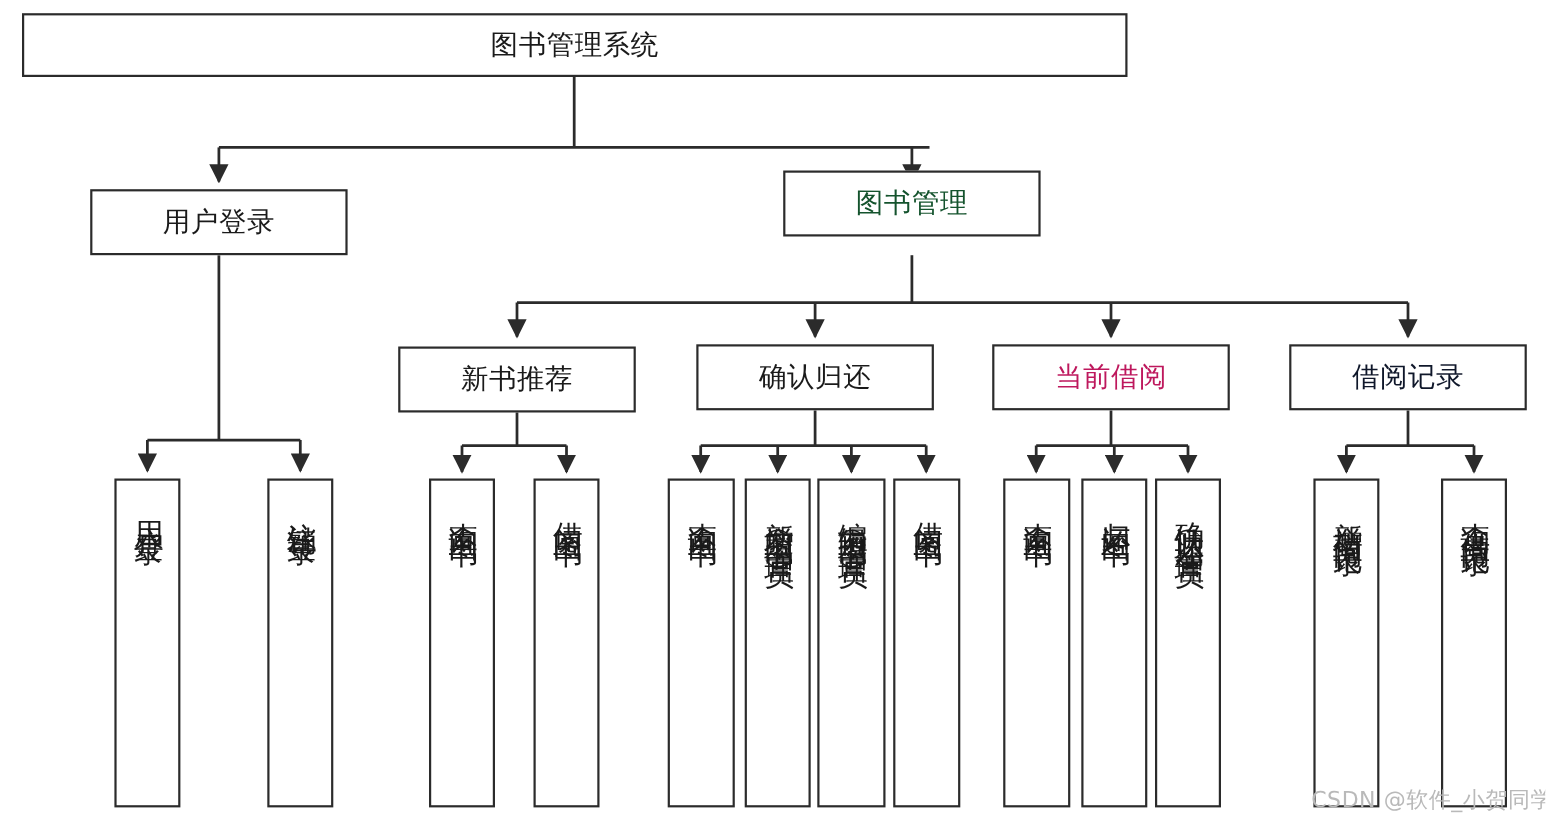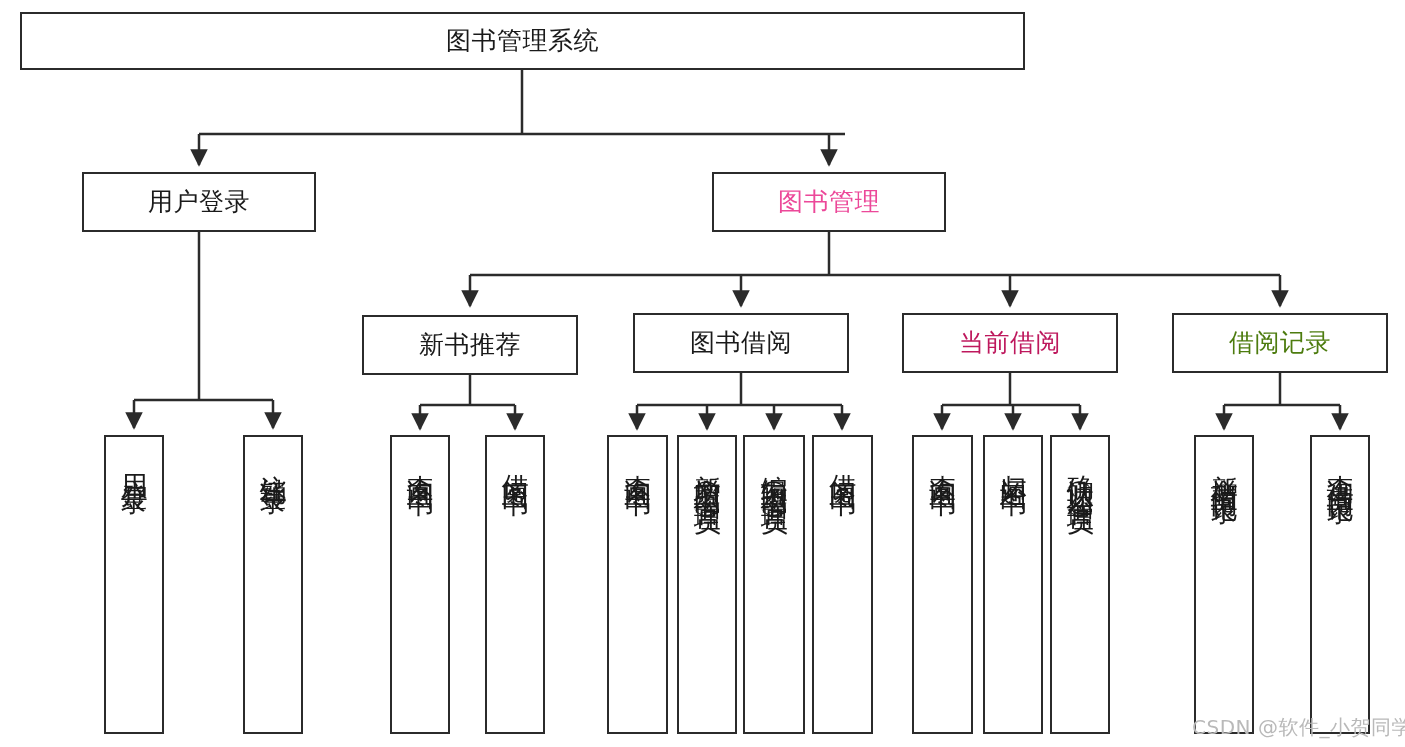--- a/index.html
+++ b/index.html
@@ -124,34 +124,34 @@
     </g>
   </svg>
 
   <div class="node horiz root" style="left: 20px; top: 12px; width: 1005px; height: 58px; border-color: rgb(43, 43, 43); background: rgb(255, 255, 255); color: rgb(26, 26, 26);">
     <span class="label">图书管理系统</span>
   </div>
 
   <div class="node horiz" style="left: 82px; top: 172px; width: 234px; height: 60px; border-color: rgb(43, 43, 43); background: rgb(255, 255, 255); color: rgb(26, 26, 26);">
     <span class="label">用户登录</span>
   </div>
-  <div class="node horiz" style="left: 712px; top: 172px; width: 234px; height: 60px; border-color: rgb(43, 43, 43); background: rgb(255, 255, 255); color: #ec4899;">
+  <div class="node horiz" style="left: 712px; top: 155px; width: 234px; height: 60px; border-color: rgb(43, 43, 43); background: rgb(255, 255, 255); color: #14532d;">
     <span class="label">图书管理</span>
   </div>
 
   <div class="node horiz" style="left: 362px; top: 315px; width: 216px; height: 60px; border-color: rgb(43, 43, 43); background: rgb(255, 255, 255); color: rgb(26, 26, 26);">
     <span class="label">新书推荐</span>
   </div>
   <div class="node horiz" style="left: 633px; top: 313px; width: 216px; height: 60px; border-color: rgb(43, 43, 43); background: rgb(255, 255, 255); color: rgb(26, 26, 26);">
-    <span class="label">图书借阅</span>
+    <span class="label">确认归还</span>
   </div>
   <div class="node horiz" style="left: 902px; top: 313px; width: 216px; height: 60px; border-color: rgb(43, 43, 43); background: rgb(255, 255, 255); color: #be185d;">
     <span class="label">当前借阅</span>
   </div>
-  <div class="node horiz" style="left: 1172px; top: 313px; width: 216px; height: 60px; border-color: rgb(43, 43, 43); background: rgb(255, 255, 255); color: #4d7c0f;">
+  <div class="node horiz" style="left: 1172px; top: 313px; width: 216px; height: 60px; border-color: rgb(43, 43, 43); background: rgb(255, 255, 255); color: #0f172a;">
     <span class="label">借阅记录</span>
   </div>
 
   <div class="node vert" style="left: 104px; top: 435px; width: 60px; height: 299px; border-color: rgb(43, 43, 43); background: rgb(255, 255, 255); color: rgb(26, 26, 26);">
     <span class="label">用户登录</span>
   </div>
   <div class="node vert" style="left: 243px; top: 435px; width: 60px; height: 299px; border-color: rgb(43, 43, 43); background: rgb(255, 255, 255); color: rgb(26, 26, 26);">
     <span class="label">注销登录</span>
   </div>
   <div class="node vert" style="left: 390px; top: 435px; width: 60px; height: 299px; border-color: rgb(43, 43, 43); background: rgb(255, 255, 255); color: rgb(26, 26, 26);">

